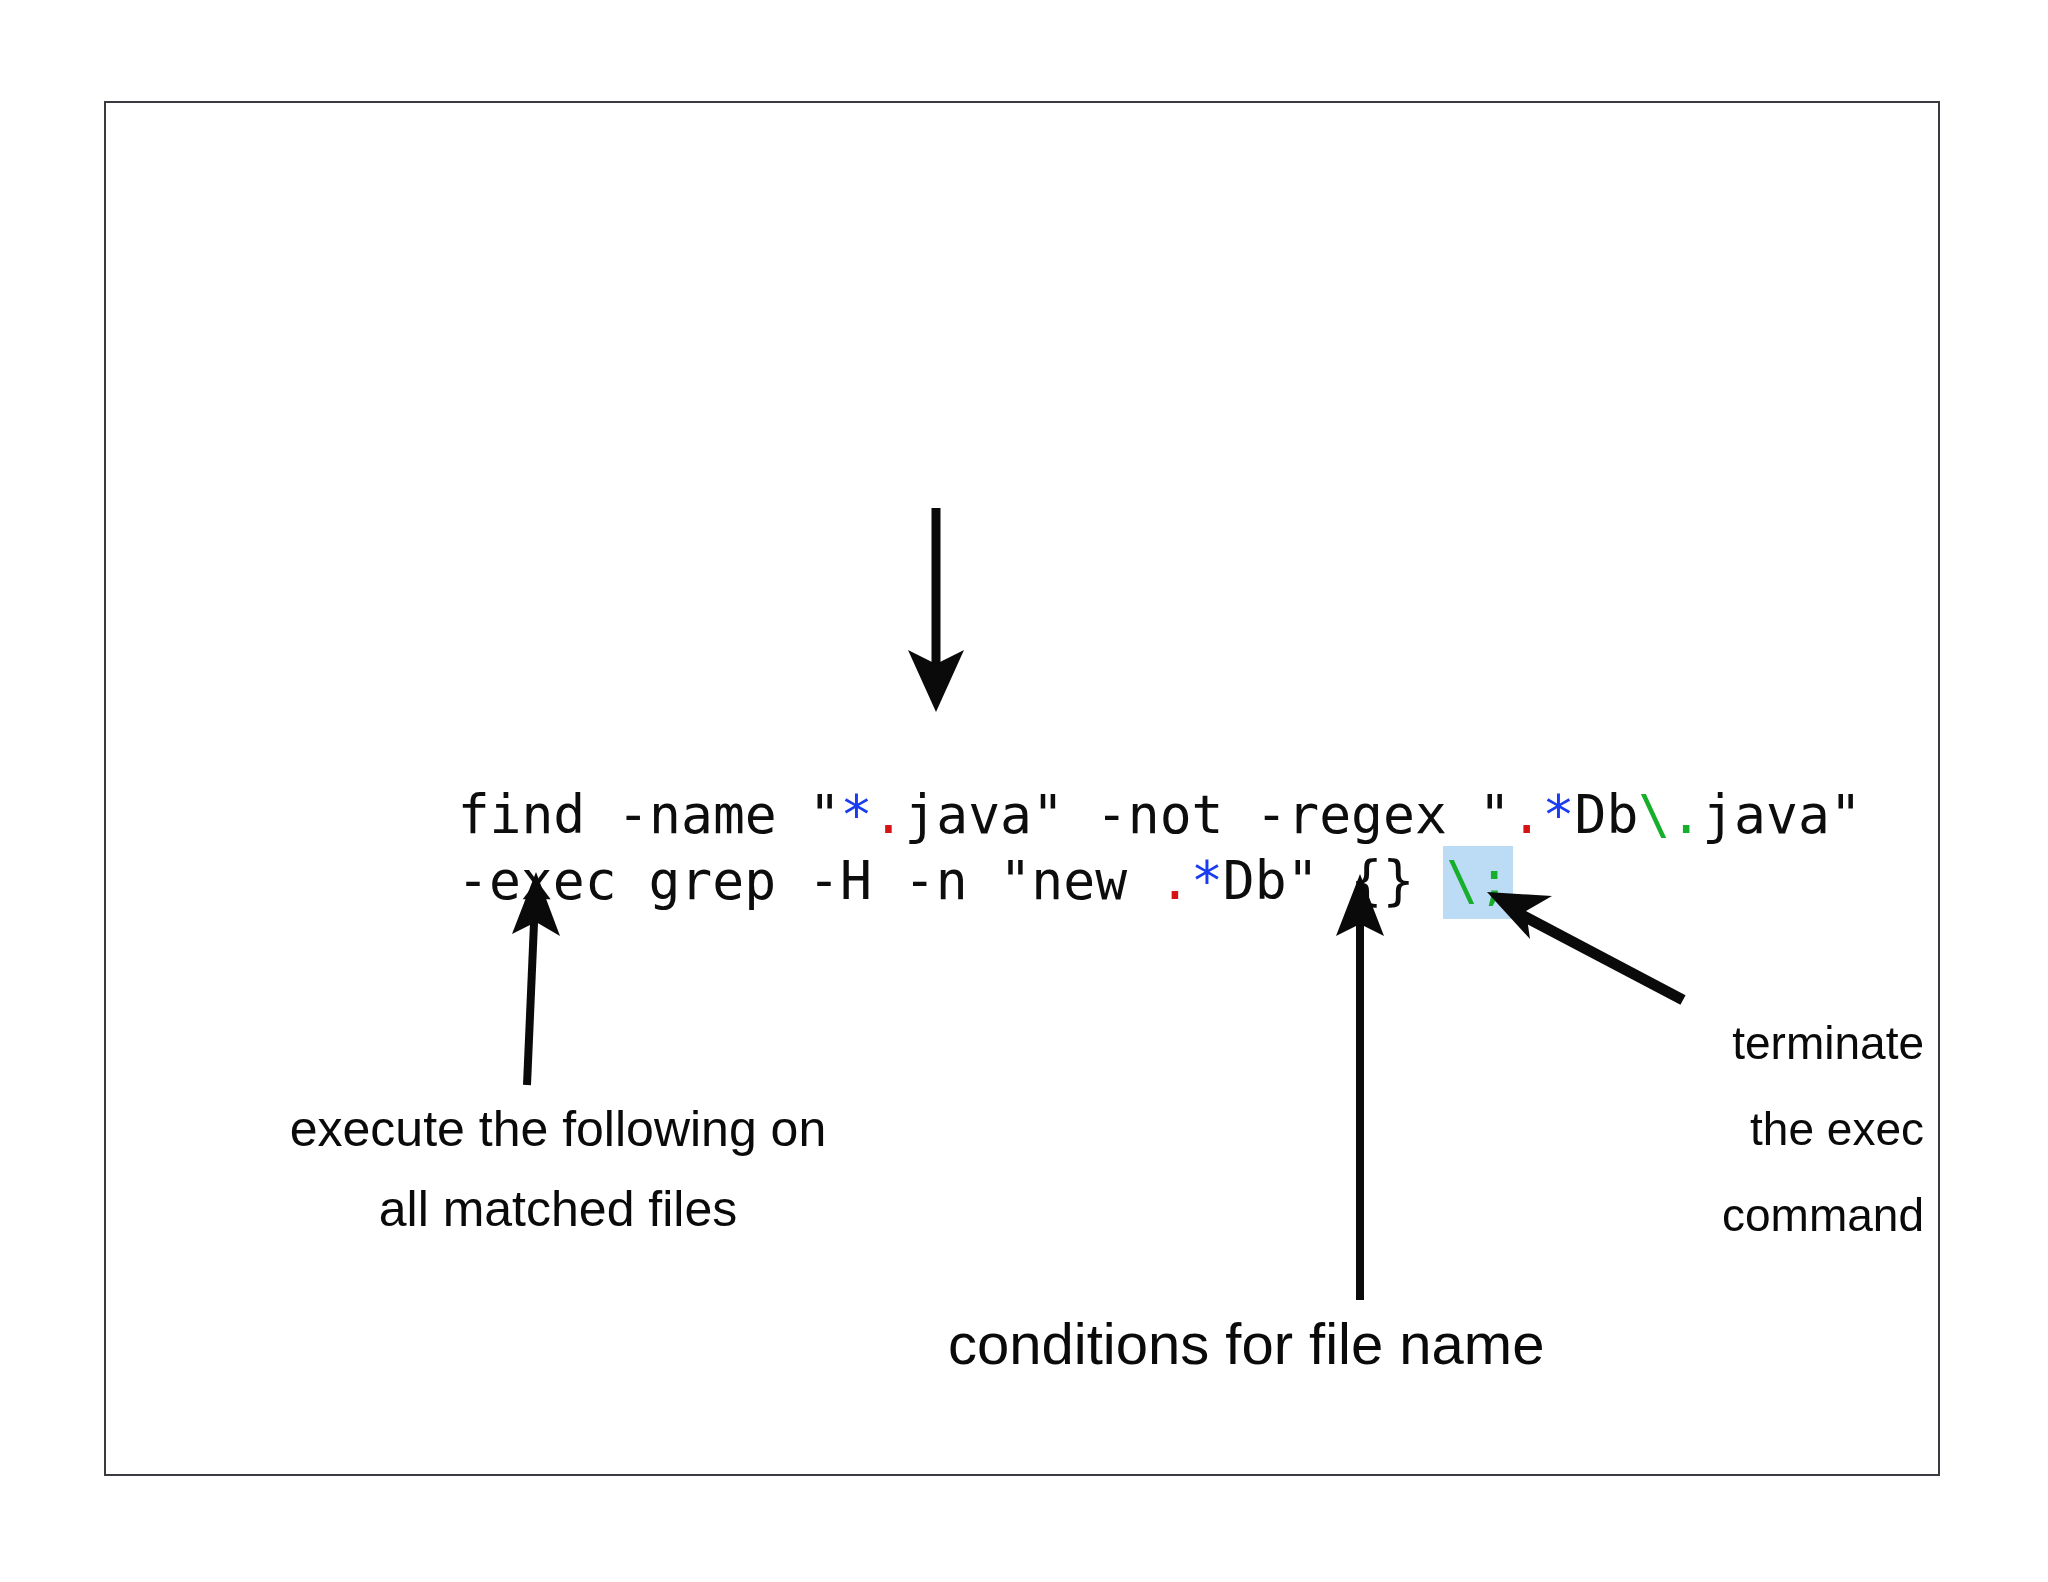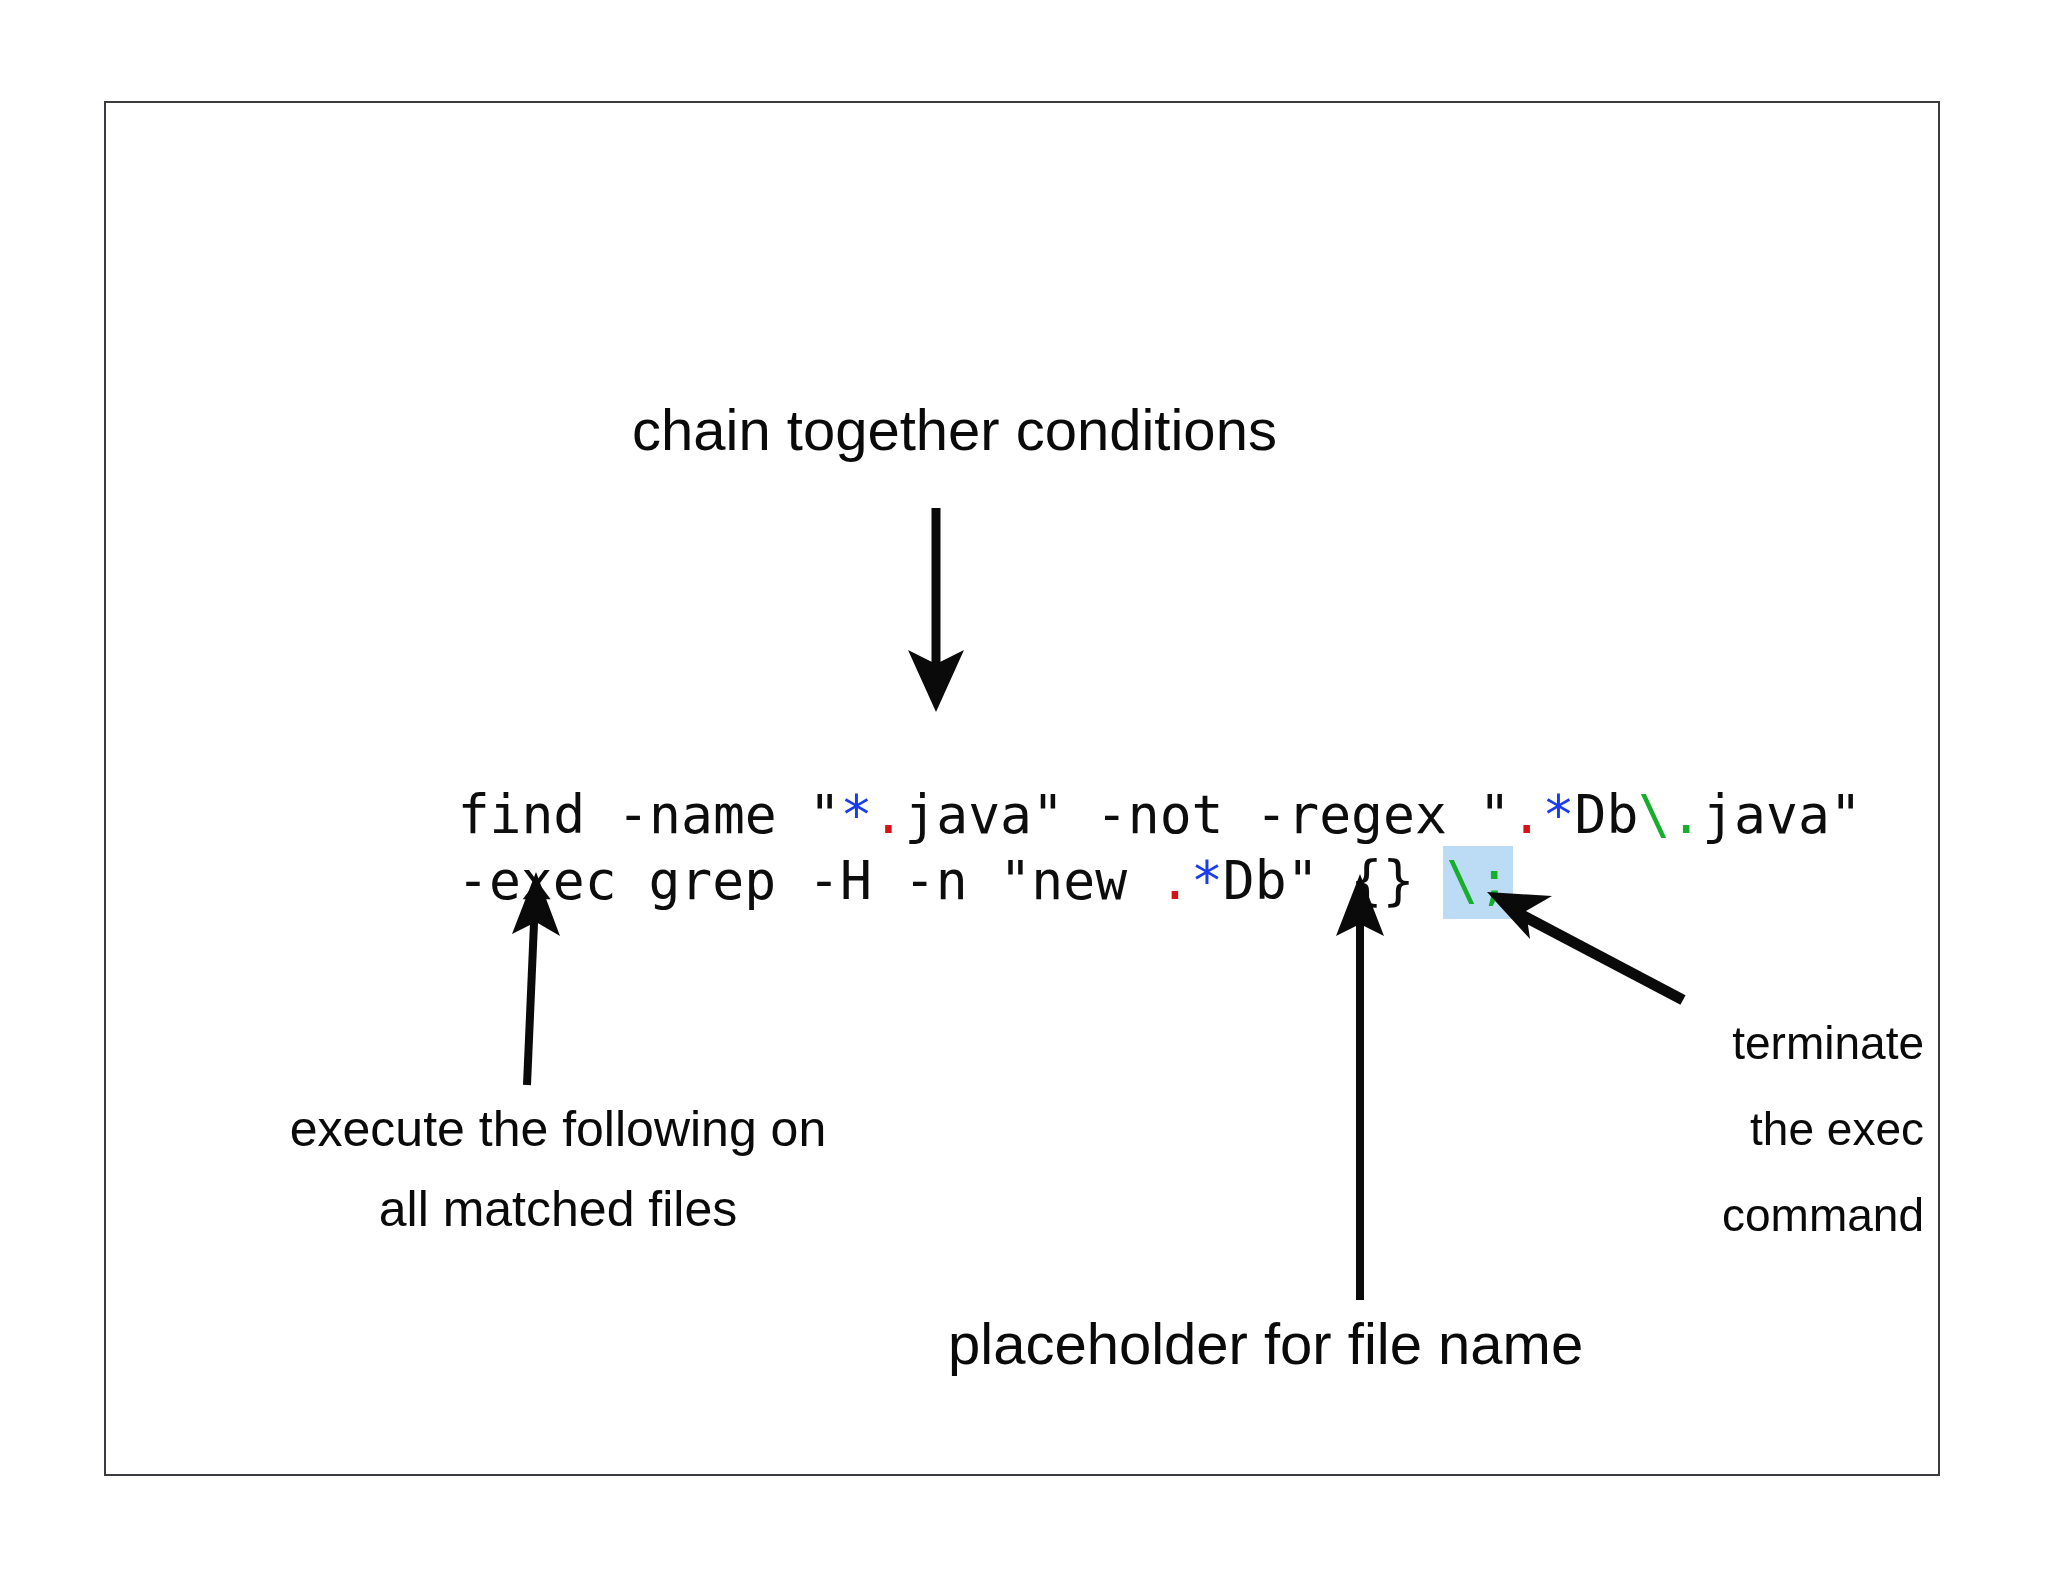--- a/index.html
+++ b/index.html
@@ -104,26 +104,25 @@
 <body>
 
 <div id="slide">
 
   <div id="frame"></div>
 
   <div id="command">
     <span class="line1"><span class="tok-black">find -name "</span><span class="tok-blue">*</span><span class="tok-red">.</span><span class="tok-black">java" -not -regex "</span><span class="tok-red">.</span><span class="tok-blue">*</span><span class="tok-black">Db</span><span class="tok-green">\</span><span class="tok-green">.</span><span class="tok-black">java"</span></span><span class="line2"><span class="tok-black">-exec grep -H -n "new </span><span class="tok-red">.</span><span class="tok-blue">*</span><span class="tok-black">Db" {} </span><span class="tok-green hl">\;</span></span>
   </div>
 
-  <div class="annot" id="annot-chain">chain together conditions</div>
 
   <div class="annot" id="annot-exec">execute the following on
 all matched files</div>
 
-  <div class="annot" id="annot-placeholder">placeholder for file name</div>
+  <div class="annot" id="annot-placeholder">conditions for file name</div>
 
   <div class="annot" id="annot-terminate">terminate
 the exec
 command</div>
 
   <svg id="arrows" viewBox="0 0 2048 1582">
 
     <g>
       <line x1="936" y1="508" x2="936" y2="678" stroke="#0a0a0a" stroke-width="9"></line>
       <polygon points="936,712 908,650 936,664 964,650" fill="#0a0a0a"></polygon>

